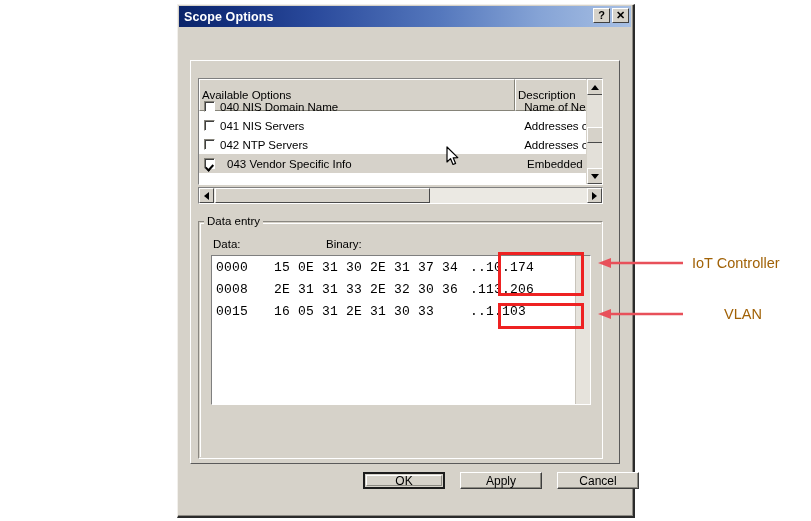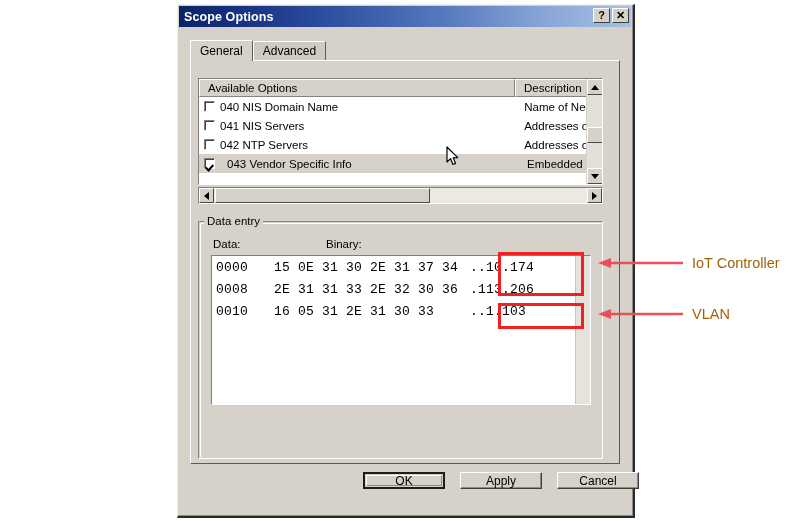--- a/index.html
+++ b/index.html
@@ -150,24 +150,24 @@
     border-bottom: 1px solid #ffffff;
     box-sizing: border-box;
     overflow: hidden;
   }
   #lv-header {
     display: flex;
     height: 18px;
     background: #d6d2c9;
   }
   .lv-col {
-    height: 18px;
-    display: flex;
-    align-items: center;
-    padding-left: 8px;
+    height: 32px;
+    display: flex;
+    align-items: center;
+    padding-left: 2px;
     font-size: 11.5px;
     background: #d6d2c9;
     border-top: 1px solid #ffffff;
     border-left: 1px solid #ffffff;
     border-right: 1px solid #868479;
     border-bottom: 1px solid #868479;
     box-sizing: border-box;
     cursor: default;
     white-space: nowrap;
     overflow: hidden;
@@ -460,21 +460,21 @@
   }
 
   
   .anno-label {
     position: absolute;
     font-size: 14.5px;
     color: #a16207;
     white-space: nowrap;
   }
   #anno-iot-label  { left: 692px; top: 255px; }
-  #anno-vlan-label { left: 692px; top: 306px; }
+  #anno-vlan-label { left: 724px; top: 306px; }
   .anno-arrow {
     position: absolute;
     height: 12px;
     pointer-events: none;
   }
   #anno-iot-arrow  { left: 598px; top: 257px; width: 86px; }
   #anno-vlan-arrow { left: 598px; top: 308px; width: 86px; }
 </style>
 </head>
 <body>
@@ -483,24 +483,20 @@
   <div id="dialog-inner"></div>
 
   <div id="titlebar">
     <span id="title-text">Scope Options</span>
     <div class="tb-btns">
       <div class="tb-btn">?</div>
       <div class="tb-btn">✕</div>
     </div>
   </div>
 
-  <div id="tabstrip">
-    <div class="tab active">General</div>
-    <div class="tab inactive">Advanced</div>
-  </div>
 
   <div id="tabpage"></div>
 
   <div id="listview">
     <div id="lv-header">
       <div class="lv-col" id="lv-col-opts">Available Options</div>
       <div class="lv-col" id="lv-col-desc">Description</div>
     </div>
     <div id="lv-rows">
       <div class="lv-row">
@@ -558,21 +554,21 @@
       <div class="hex-off">0000</div>
       <div class="hex-bytes">15 0E 31 30 2E 31 37 34</div>
       <div class="hex-ascii">..10.174</div>
     </div>
     <div class="hexrow">
       <div class="hex-off">0008</div>
       <div class="hex-bytes">2E 31 31 33 2E 32 30 36</div>
       <div class="hex-ascii">.113.206</div>
     </div>
     <div class="hexrow">
-      <div class="hex-off">0010</div>
+      <div class="hex-off">0015</div>
       <div class="hex-bytes">16 05 31 2E 31 30 33   </div>
       <div class="hex-ascii">..1.103</div>
     </div>
     <div id="hex-vscroll"></div>
   </div>
 
   <div id="buttonrow">
     <div class="btn default">
       <span>
           <b style="font-weight:normal">OK</b>

